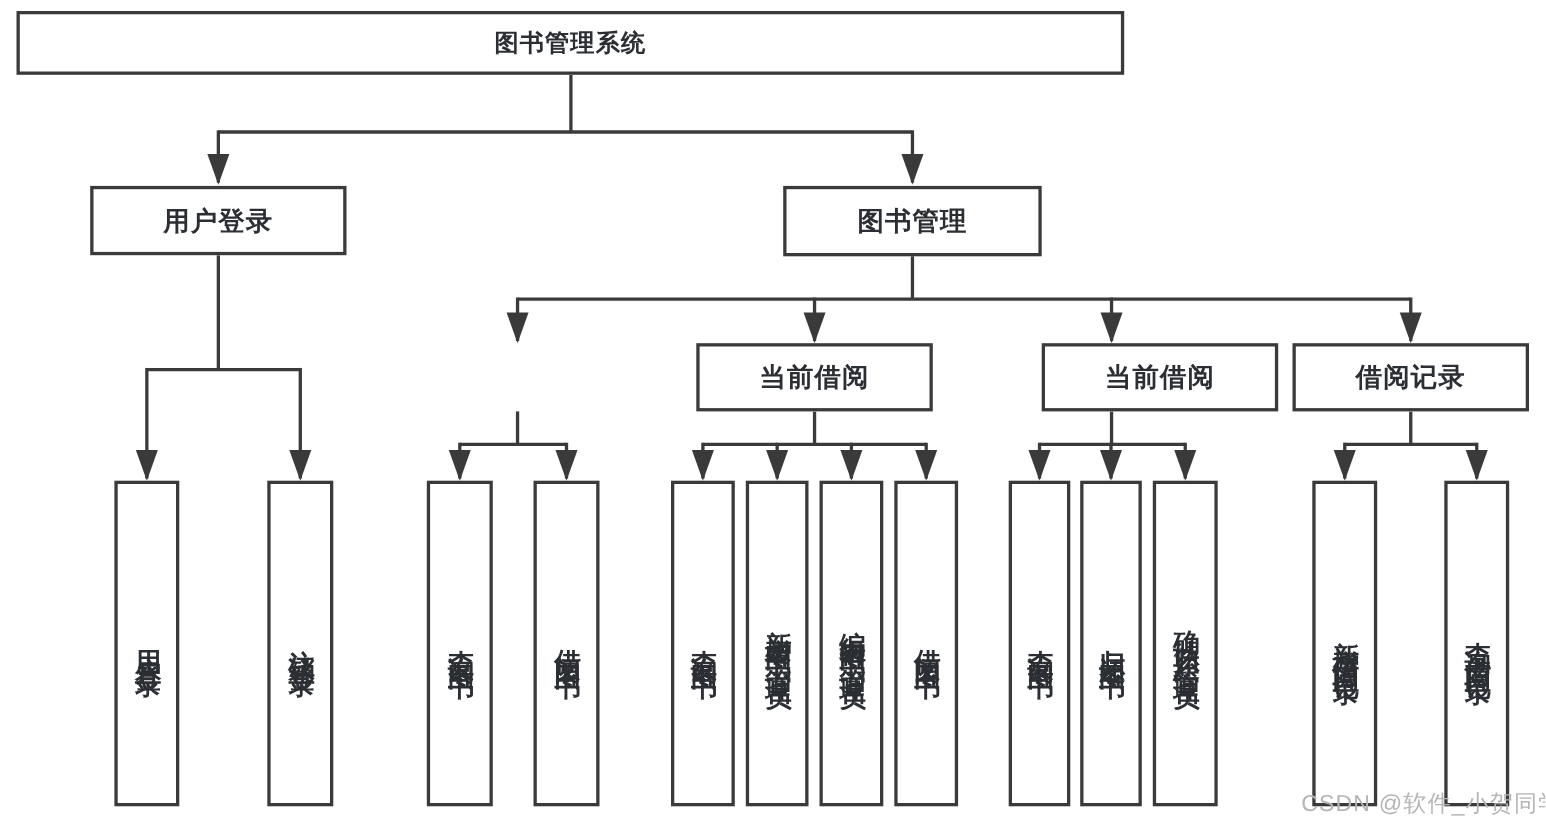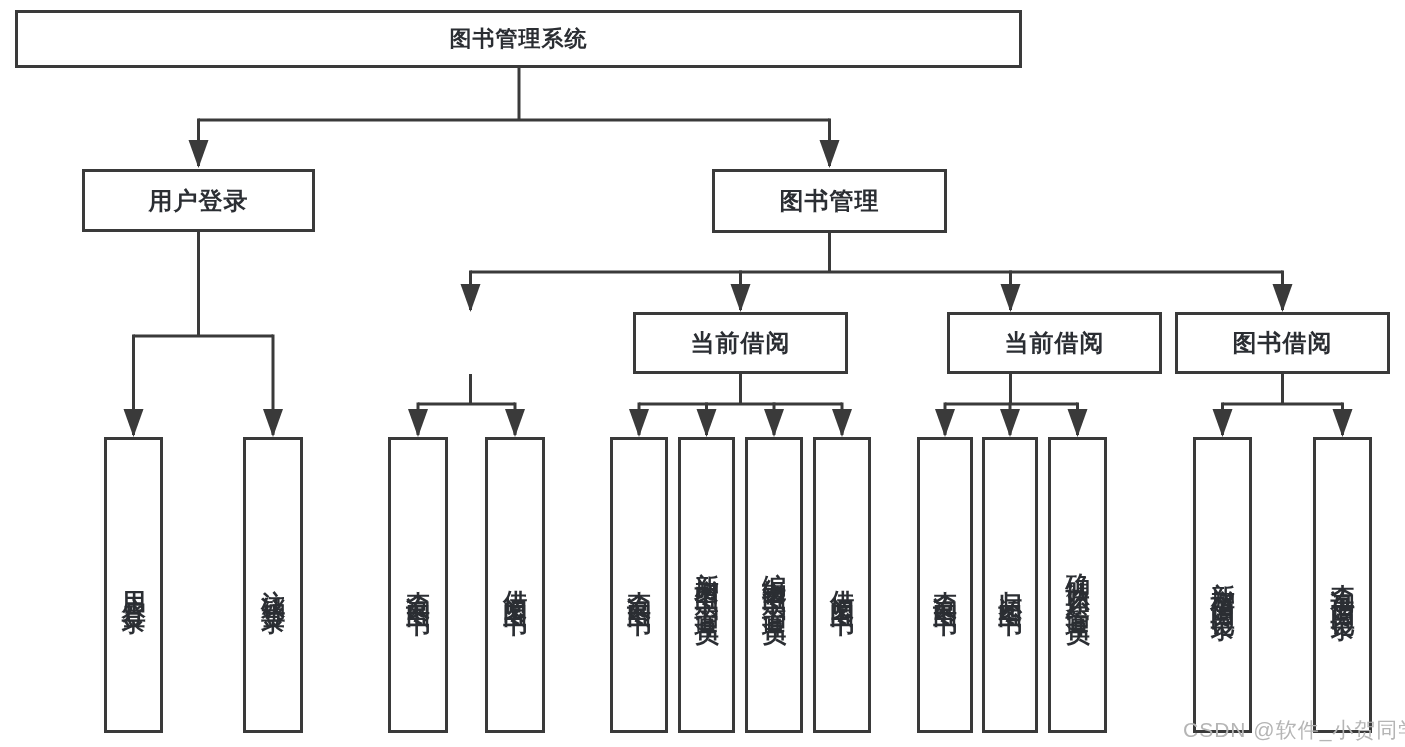--- a/index.html
+++ b/index.html
@@ -175,21 +175,21 @@
     <span class="h-label">图书管理</span>
   </div>
 
   <div class="box" id="b-bbor">
     <span class="h-label">当前借阅</span>
   </div>
   <div class="box" id="b-cbor">
     <span class="h-label">当前借阅</span>
   </div>
   <div class="box" id="b-brec">
-    <span class="h-label">图书借阅</span>
+    <span class="h-label">借阅记录</span>
   </div>
 
   <div class="box leaf" id="l-ulogin">
     <span class="v-label">用户登录</span>
   </div>
   <div class="box leaf" id="l-ulogout">
     <span class="v-label">注销登录</span>
   </div>
 
   <div class="box leaf" id="l-nq">

